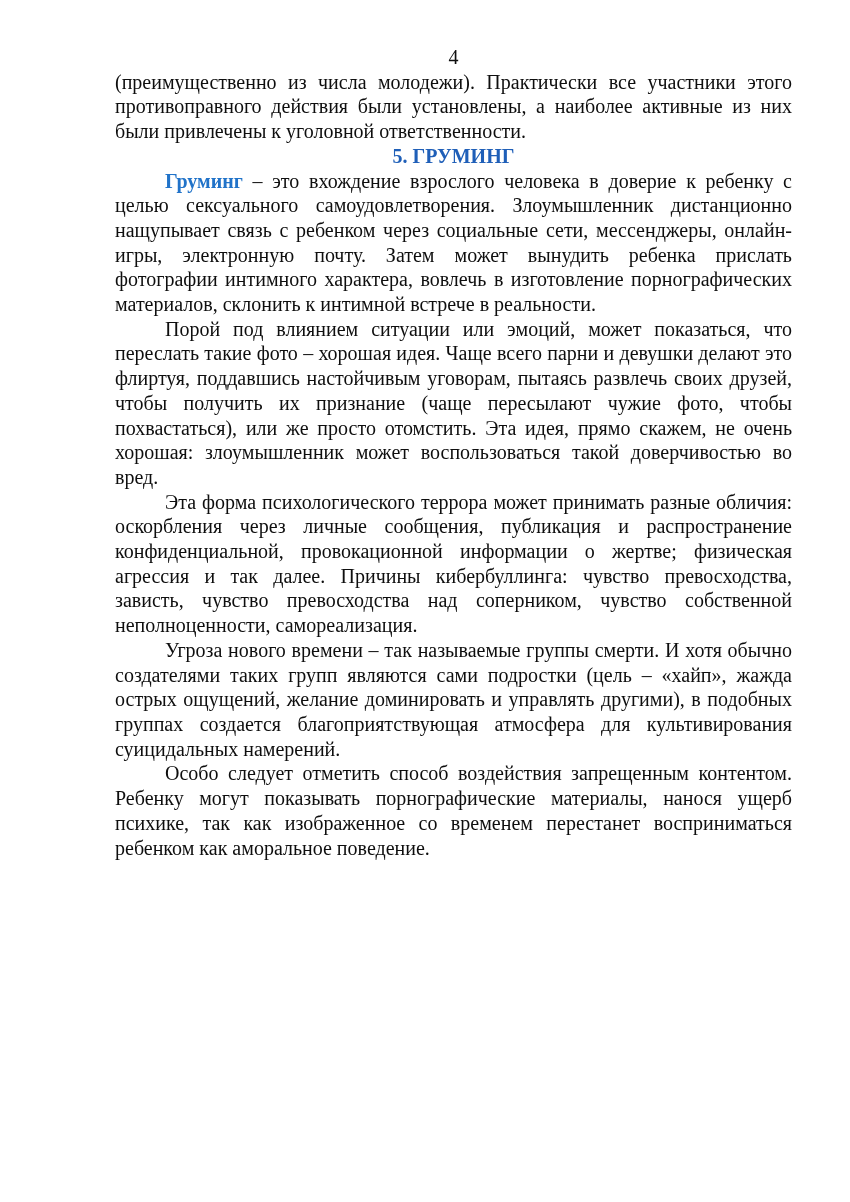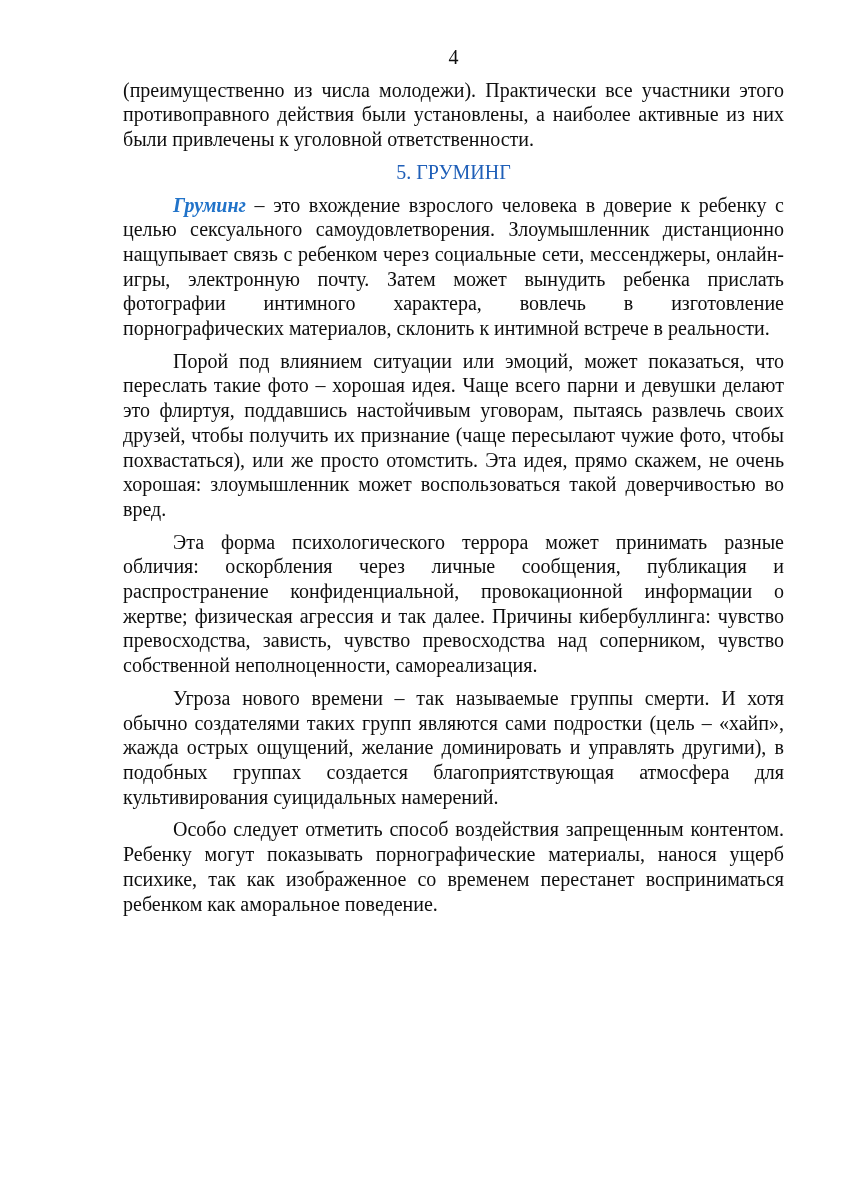--- a/index.html
+++ b/index.html
@@ -21,38 +21,37 @@
     font-family: "Liberation Serif", "DejaVu Serif", serif;
     font-size: 20px;
     line-height: 24.7px;
     color: var(--text-color, #0e0e0e);
   }
   .page-number {
     text-align: center;
     margin: 0;
   }
   p.body-par {
-    margin: 8px;
+    margin: 0;
     text-align: justify;
   }
   p.indent {
     text-indent: 50px;
   }
   h2.section-heading {
     margin: 0;
     font-size: 20px;
     line-height: 24.7px;
-    font-weight: normal;
+    font-weight: bold;
     text-align: center;
     color: var(--heading-color, #1f5fb8);
   }
   .term {
     color: var(--term-color, #2173c9);
     font-weight: bold;
-    font-style: italic;
   }
 </style>
 </head>
 <body style="background: rgb(255, 255, 255);">
 
 <div class="page">
 
   <div class="page-number">4</div>
 
   <p class="body-par">(преимущественно из числа молодежи). Практически все участники этого противоправного действия были установлены, а наиболее активные из них были привлечены к уголовной ответственности.</p>

